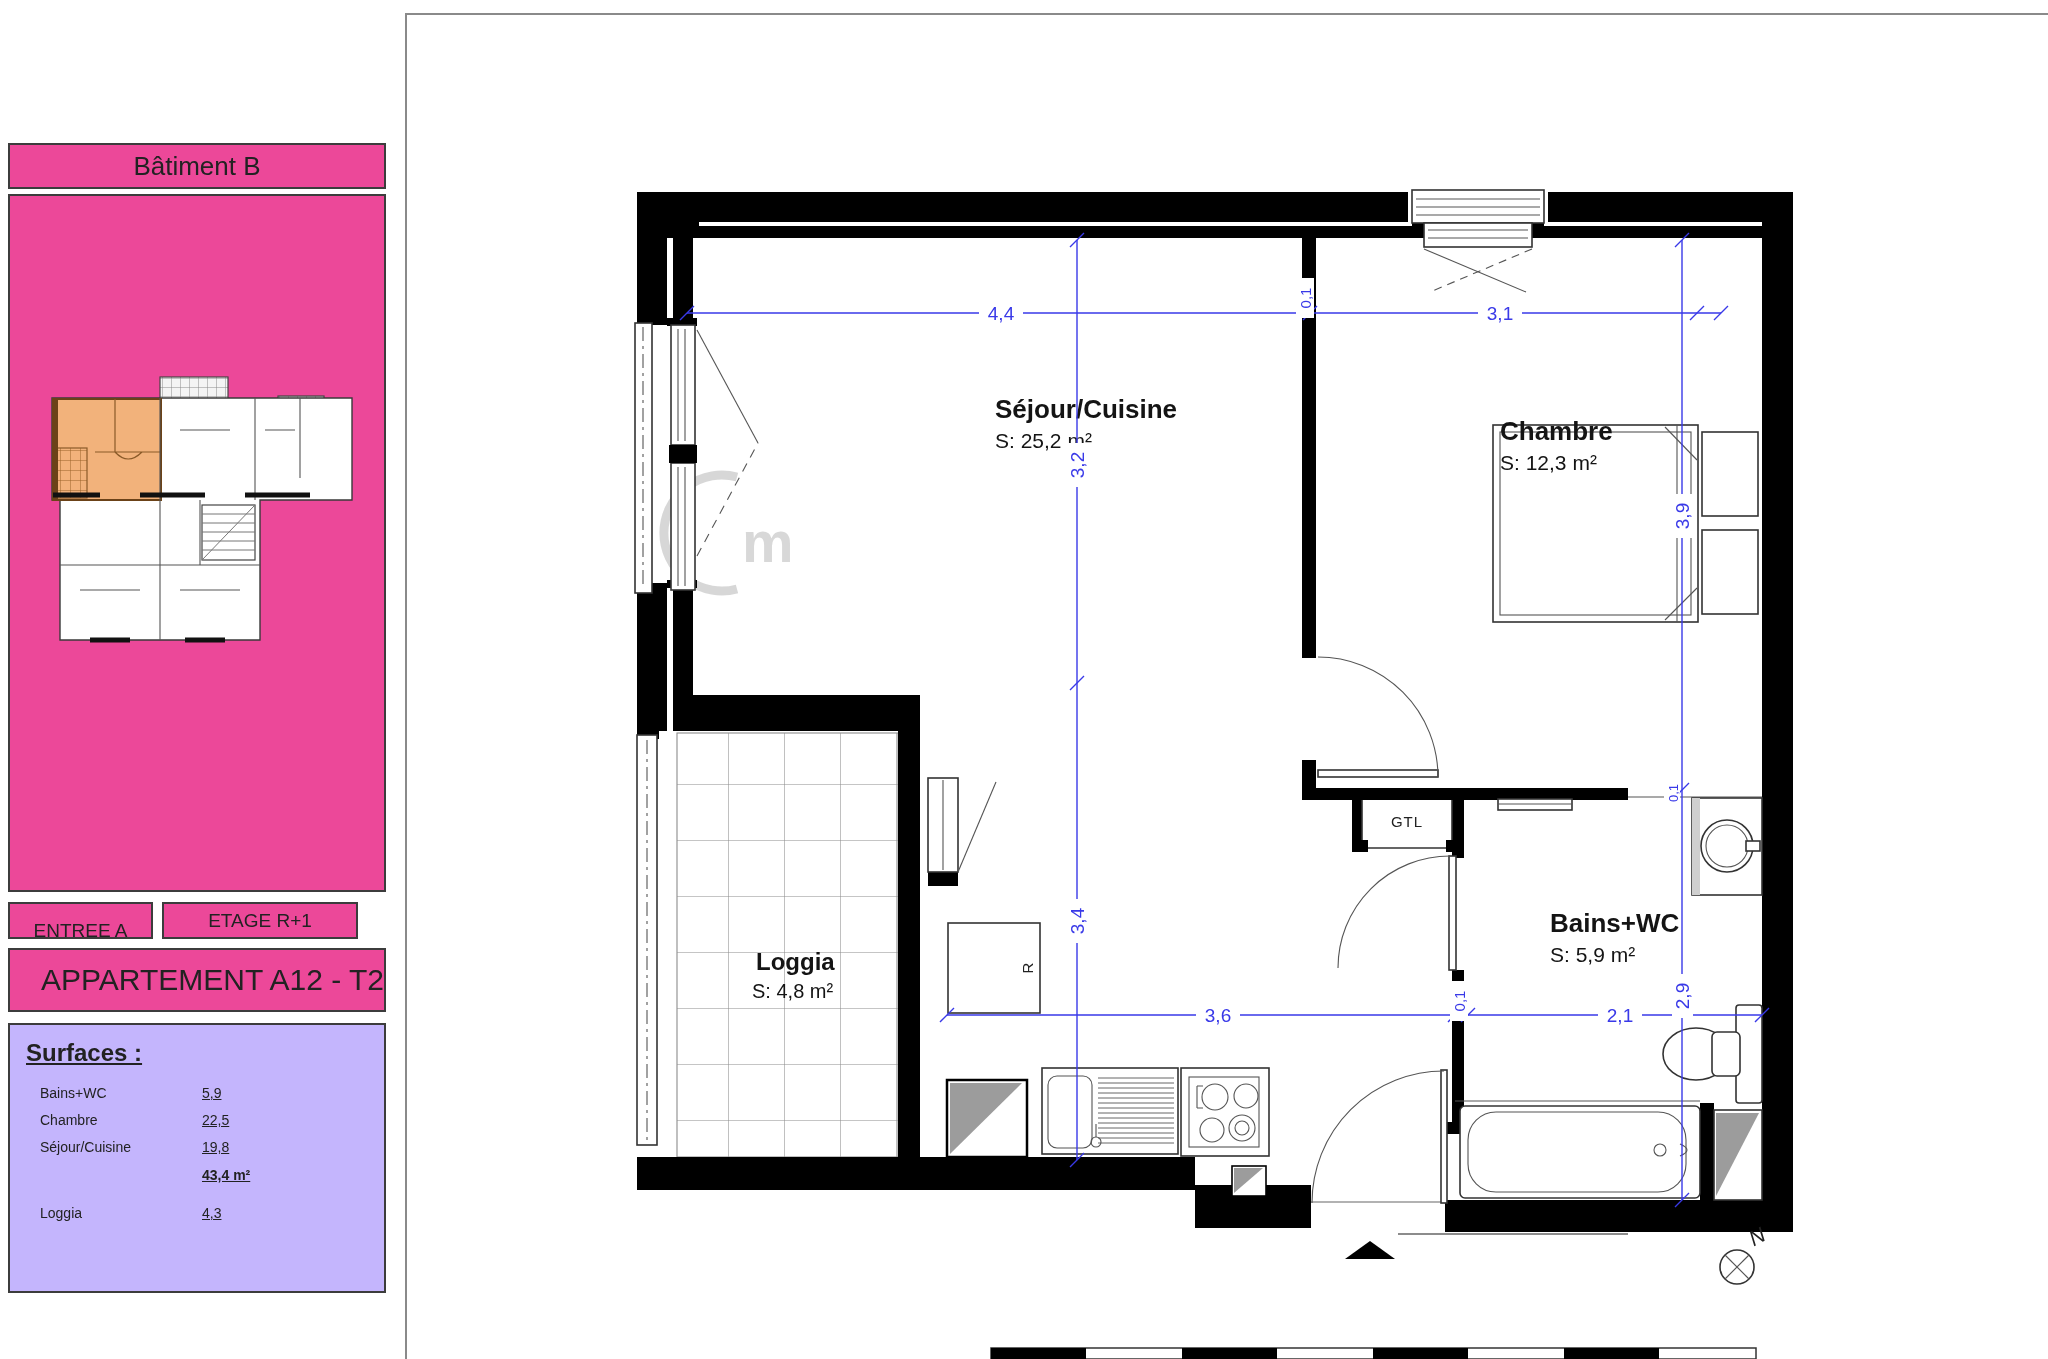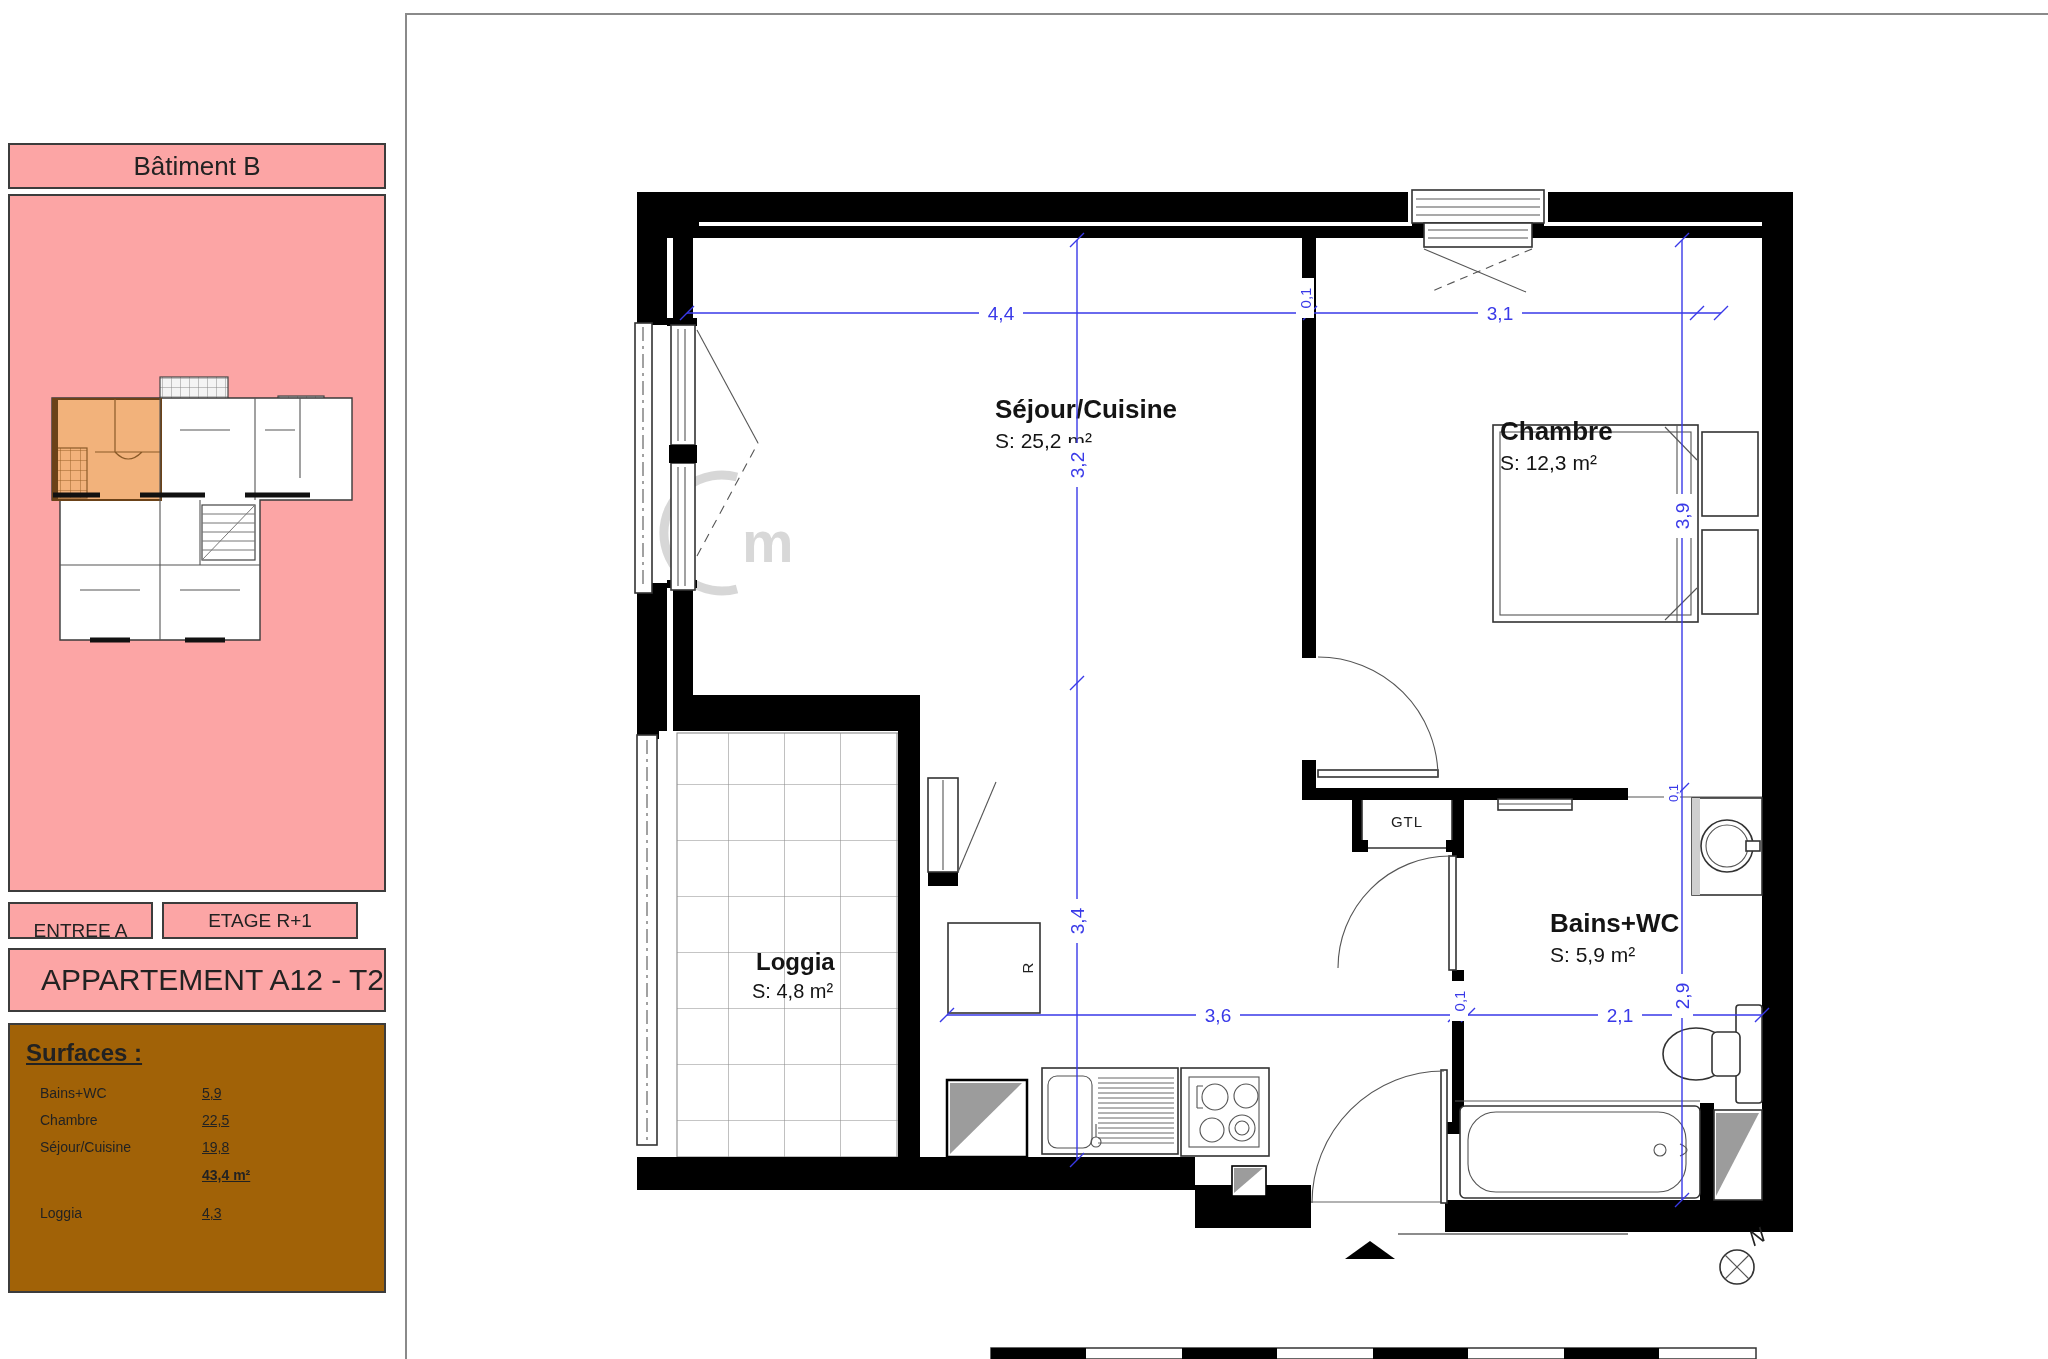--- a/index.html
+++ b/index.html
@@ -1,23 +1,23 @@
 <!DOCTYPE html>
 <html><head>
 <meta charset="utf-8">
 <style>
   html,body{margin:0;padding:0;background:#fff;width:2048px;height:1359px;overflow:hidden;
     font-family:"Liberation Sans",sans-serif;position:relative;color:#222;}
-  .box{position:absolute;box-sizing:border-box;border:2px solid #3c3c3c;background:#fca5a5;
+  .box{position:absolute;box-sizing:border-box;border:2px solid #3c3c3c;background:#ec4899;
     display:flex;align-items:center;justify-content:center;}
   .box span{white-space:nowrap;}
   #frame{position:absolute;left:405px;top:13px;width:1643px;height:1346px;
     border-left:2px solid #8a8a8a;border-top:2px solid #8a8a8a;box-sizing:border-box;}
   #surfaces{position:absolute;left:8px;top:1023px;width:378px;height:270px;
-    border:2px solid #3c3c3c;background:#a16207;box-sizing:border-box;}
+    border:2px solid #3c3c3c;background:#c4b5fd;box-sizing:border-box;}
   #surfaces h3{margin:14px 0 0 16px;font-size:24px;font-weight:bold;text-decoration:underline;}
   .srow{position:absolute;left:0;width:100%;font-size:14px;}
   .srow .lab{position:absolute;left:30px;}
   .srow .val{position:absolute;left:192px;text-decoration:underline;}
   .total{font-weight:bold;text-decoration:underline;}
   svg{position:absolute;left:0;top:0;}
   svg text{font-family:"Liberation Sans",sans-serif;}
   .w{fill:#000;stroke:none;}
   .tl{fill:none;stroke:#333;stroke-width:1.6;}
   .tf{fill:#fff;stroke:#333;stroke-width:1.6;}

